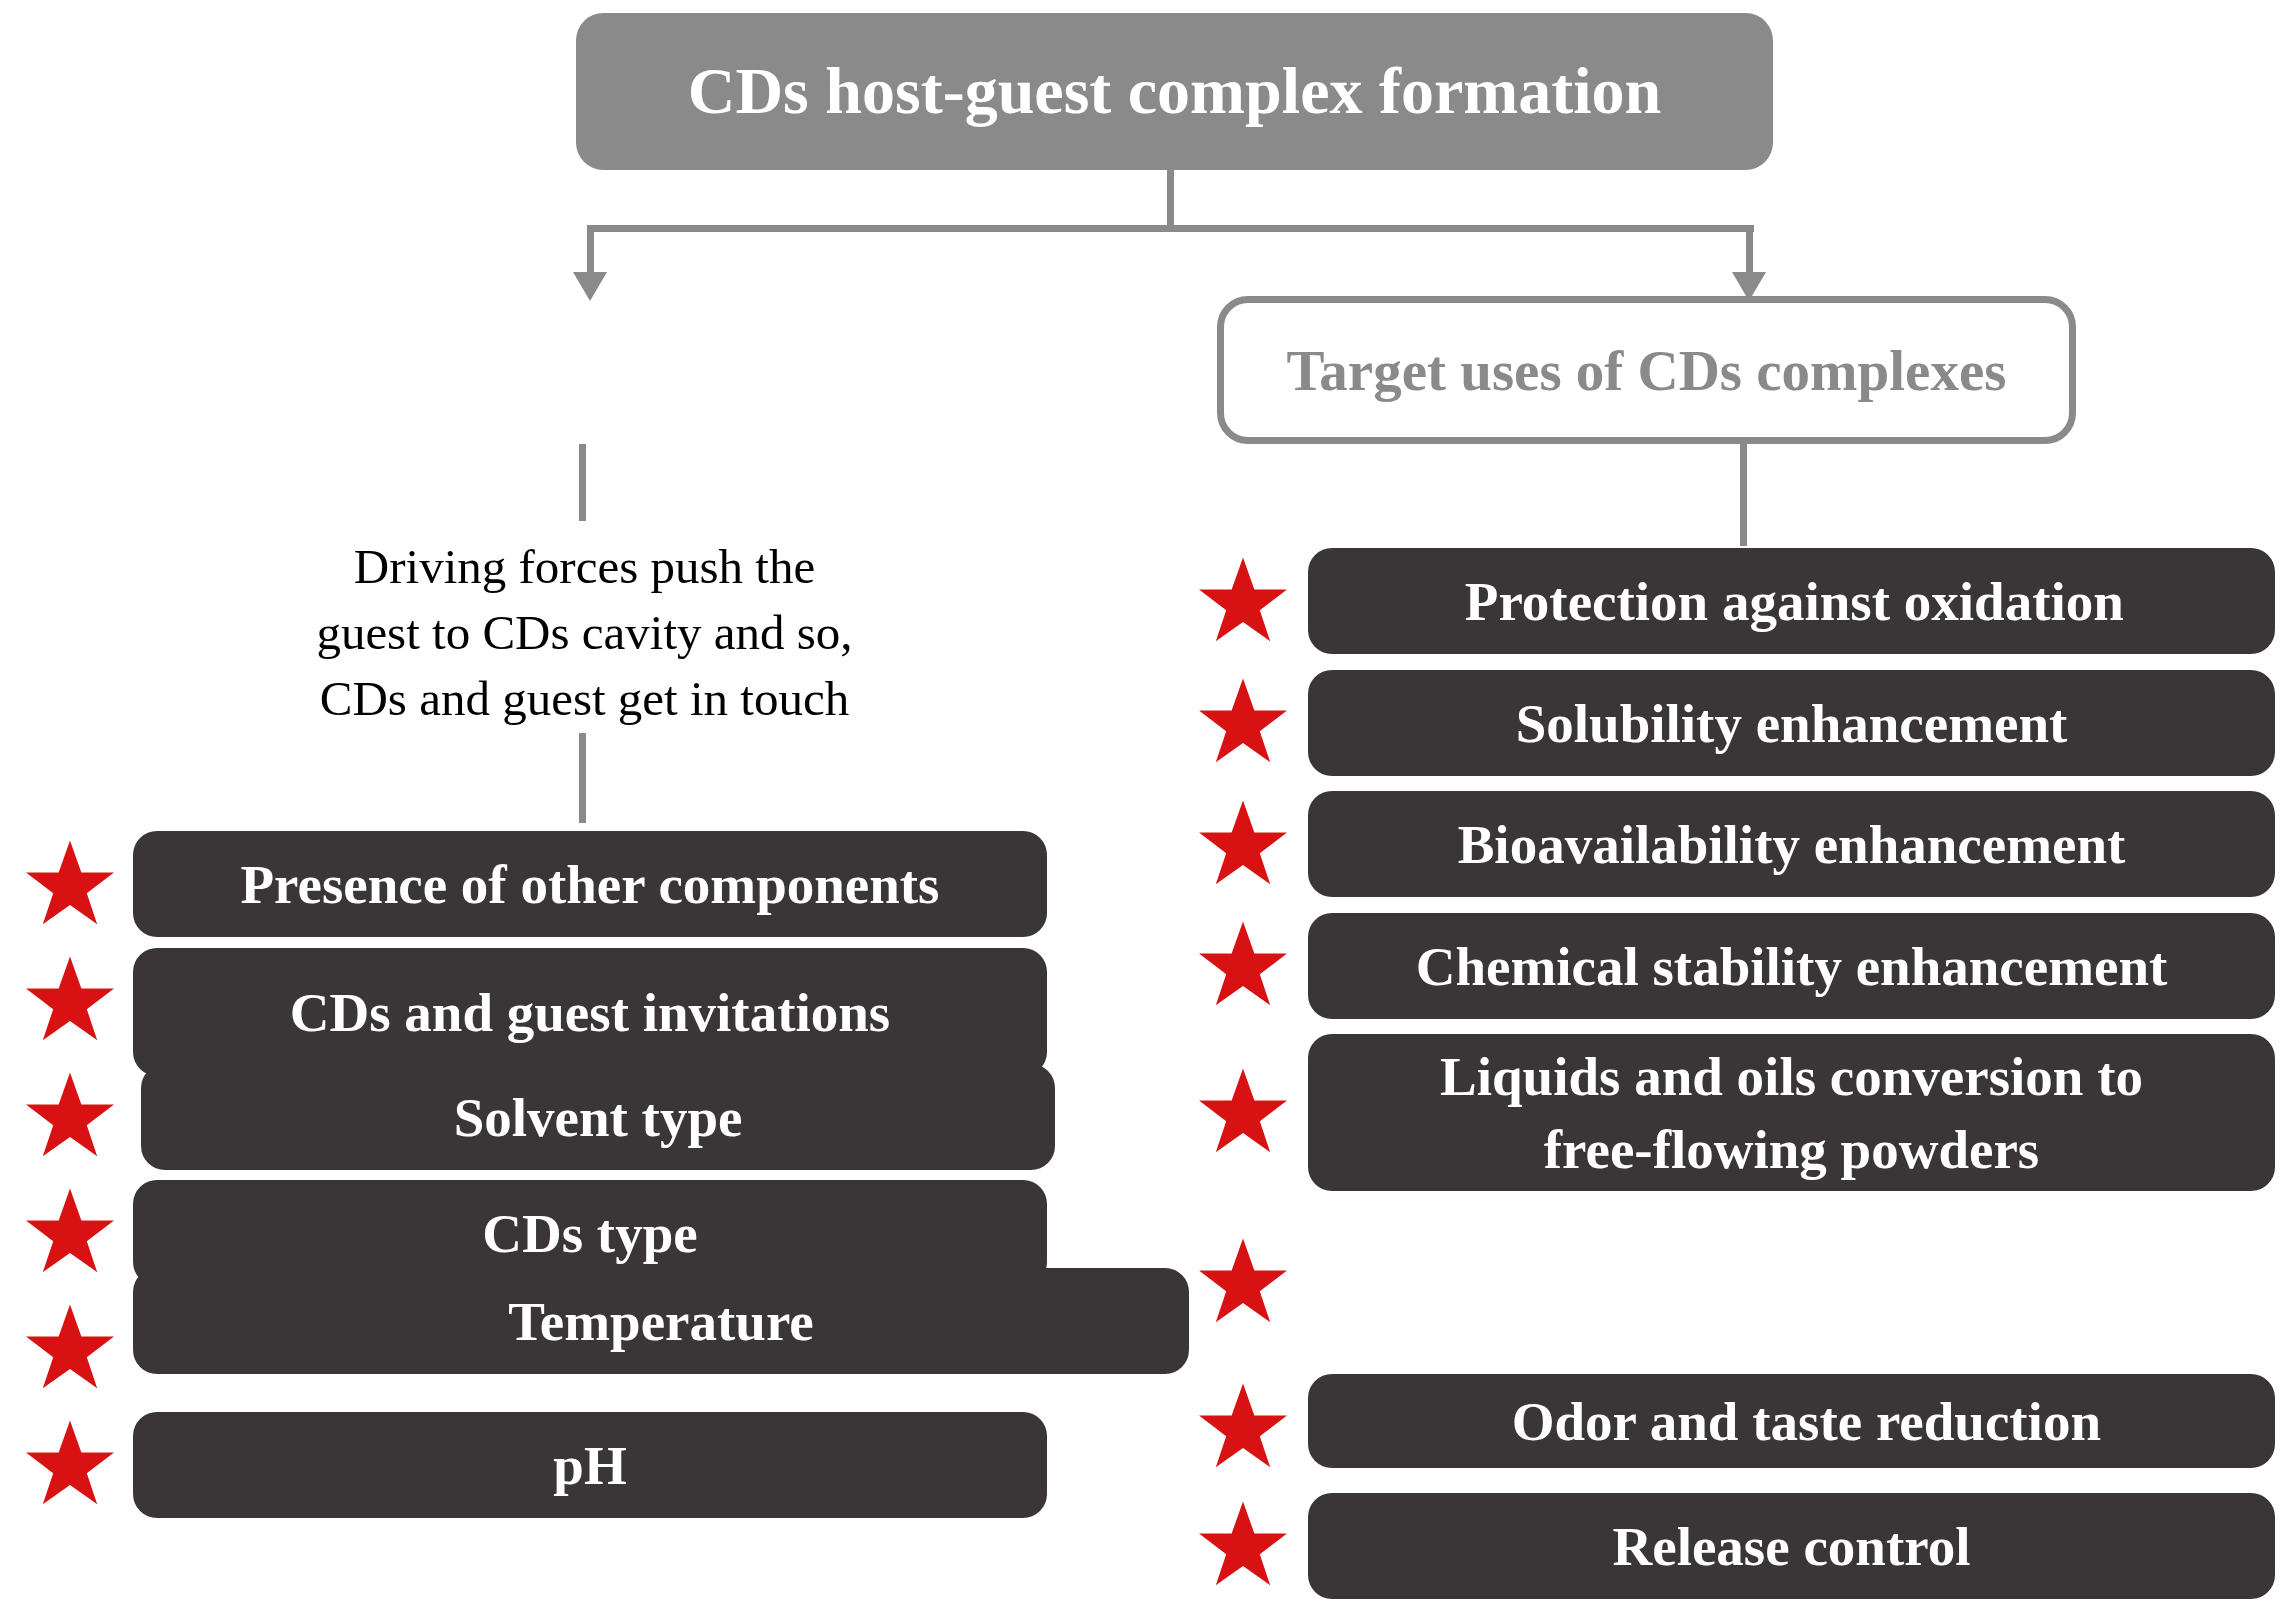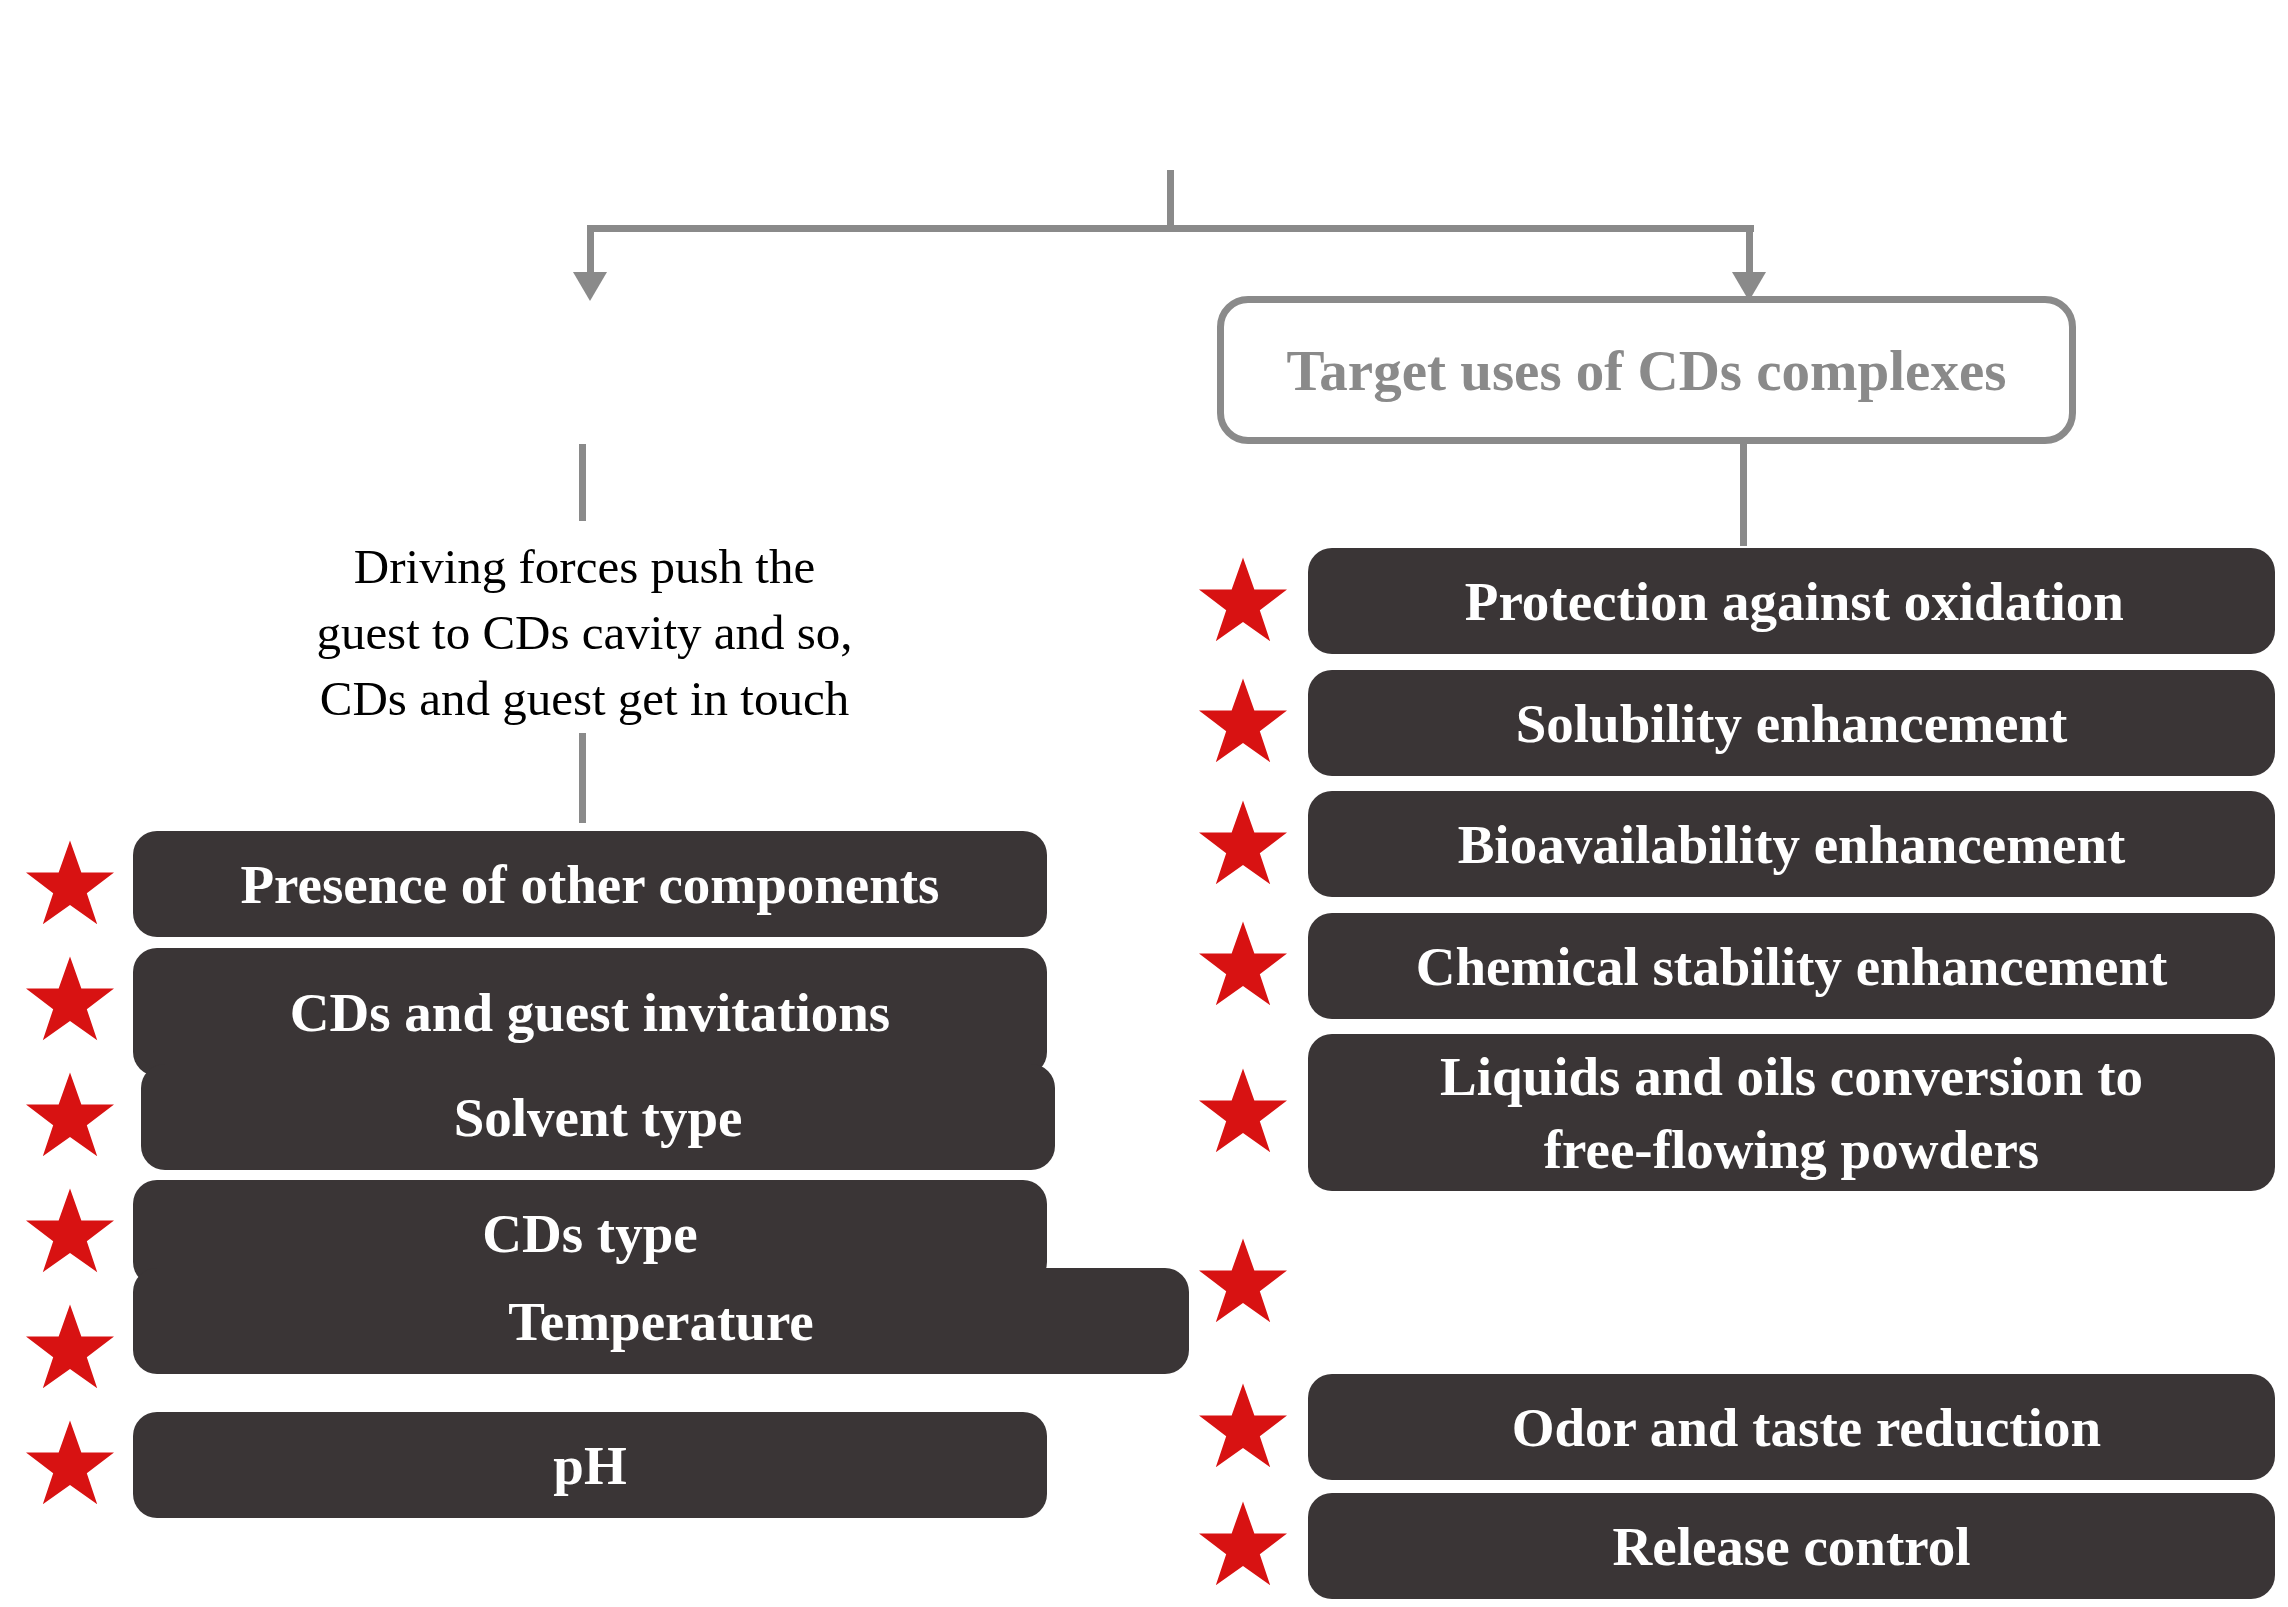--- a/index.html
+++ b/index.html
@@ -69,20 +69,21 @@
     box-sizing:border-box;
   }
   .star{width:88px;height:91px;display:block;}
   .star polygon{fill:var(--red);}
 </style>
 </head>
 <body>
 
 <div id="canvas">
 
+  <div class="abs title-box" style="left:576px;top:12.8px;width:1197px;height:157px;">CDs host-guest complex formation</div>
 
   <div class="abs conn" style="left:1167px;top:170px;width:7.3px;height:58px;"></div>
   <div class="abs conn" style="left:587px;top:225px;width:1167px;height:7.3px;"></div>
 
   <div class="abs conn" style="left:587px;top:225px;width:7.3px;height:49px;"></div>
   <div class="abs arrowhead" style="left:573px;top:272px;"></div>
 
   <div class="abs conn" style="left:1746px;top:225px;width:7.3px;height:49px;"></div>
   <div class="abs arrowhead" style="left:1732px;top:272px;"></div>
 
@@ -152,21 +153,21 @@
   <div class="abs dark-box" style="left:1308px;top:1034px;width:967px;height:157px;">Liquids and oils conversion to
 free-flowing powders</div>
 
   <svg class="abs star" style="left:1199px;top:1237px;" viewBox="0 0 100 100">
       <polygon points="50,0 62.9,36.3 100,36.3 69.1,59.9 80.9,95.1 50,73.4 19.1,95.1 30.9,59.9 0,36.3 37.1,36.3"></polygon>
     </svg>
 
   <svg class="abs star" style="left:1199px;top:1382px;" viewBox="0 0 100 100">
       <polygon points="50,0 62.9,36.3 100,36.3 69.1,59.9 80.9,95.1 50,73.4 19.1,95.1 30.9,59.9 0,36.3 37.1,36.3"></polygon>
     </svg>
-  <div class="abs dark-box" style="left:1308px;top:1374px;width:967px;height:106px;padding-left:48px;">Odor and taste reduction</div>
+  <div class="abs dark-box" style="left:1308px;top:1374px;width:967px;height:94px;padding-left:48px;">Odor and taste reduction</div>
 
   <svg class="abs star" style="left:1199px;top:1500px;" viewBox="0 0 100 100">
       <polygon points="50,0 62.9,36.3 100,36.3 69.1,59.9 80.9,95.1 50,73.4 19.1,95.1 30.9,59.9 0,36.3 37.1,36.3"></polygon>
     </svg>
   <div class="abs dark-box" style="left:1308px;top:1493px;width:967px;height:106px;">Release control</div>
 
 </div>
 
 
 </body></html>

